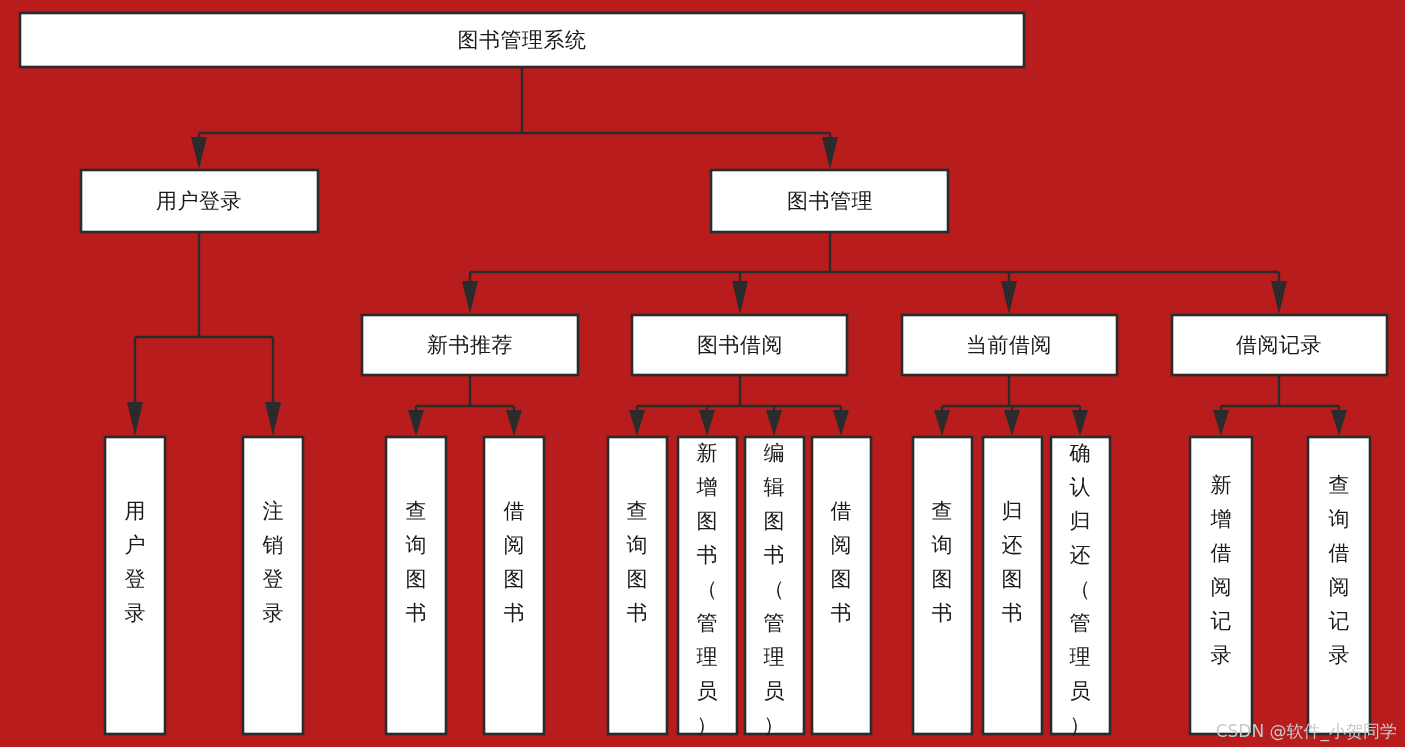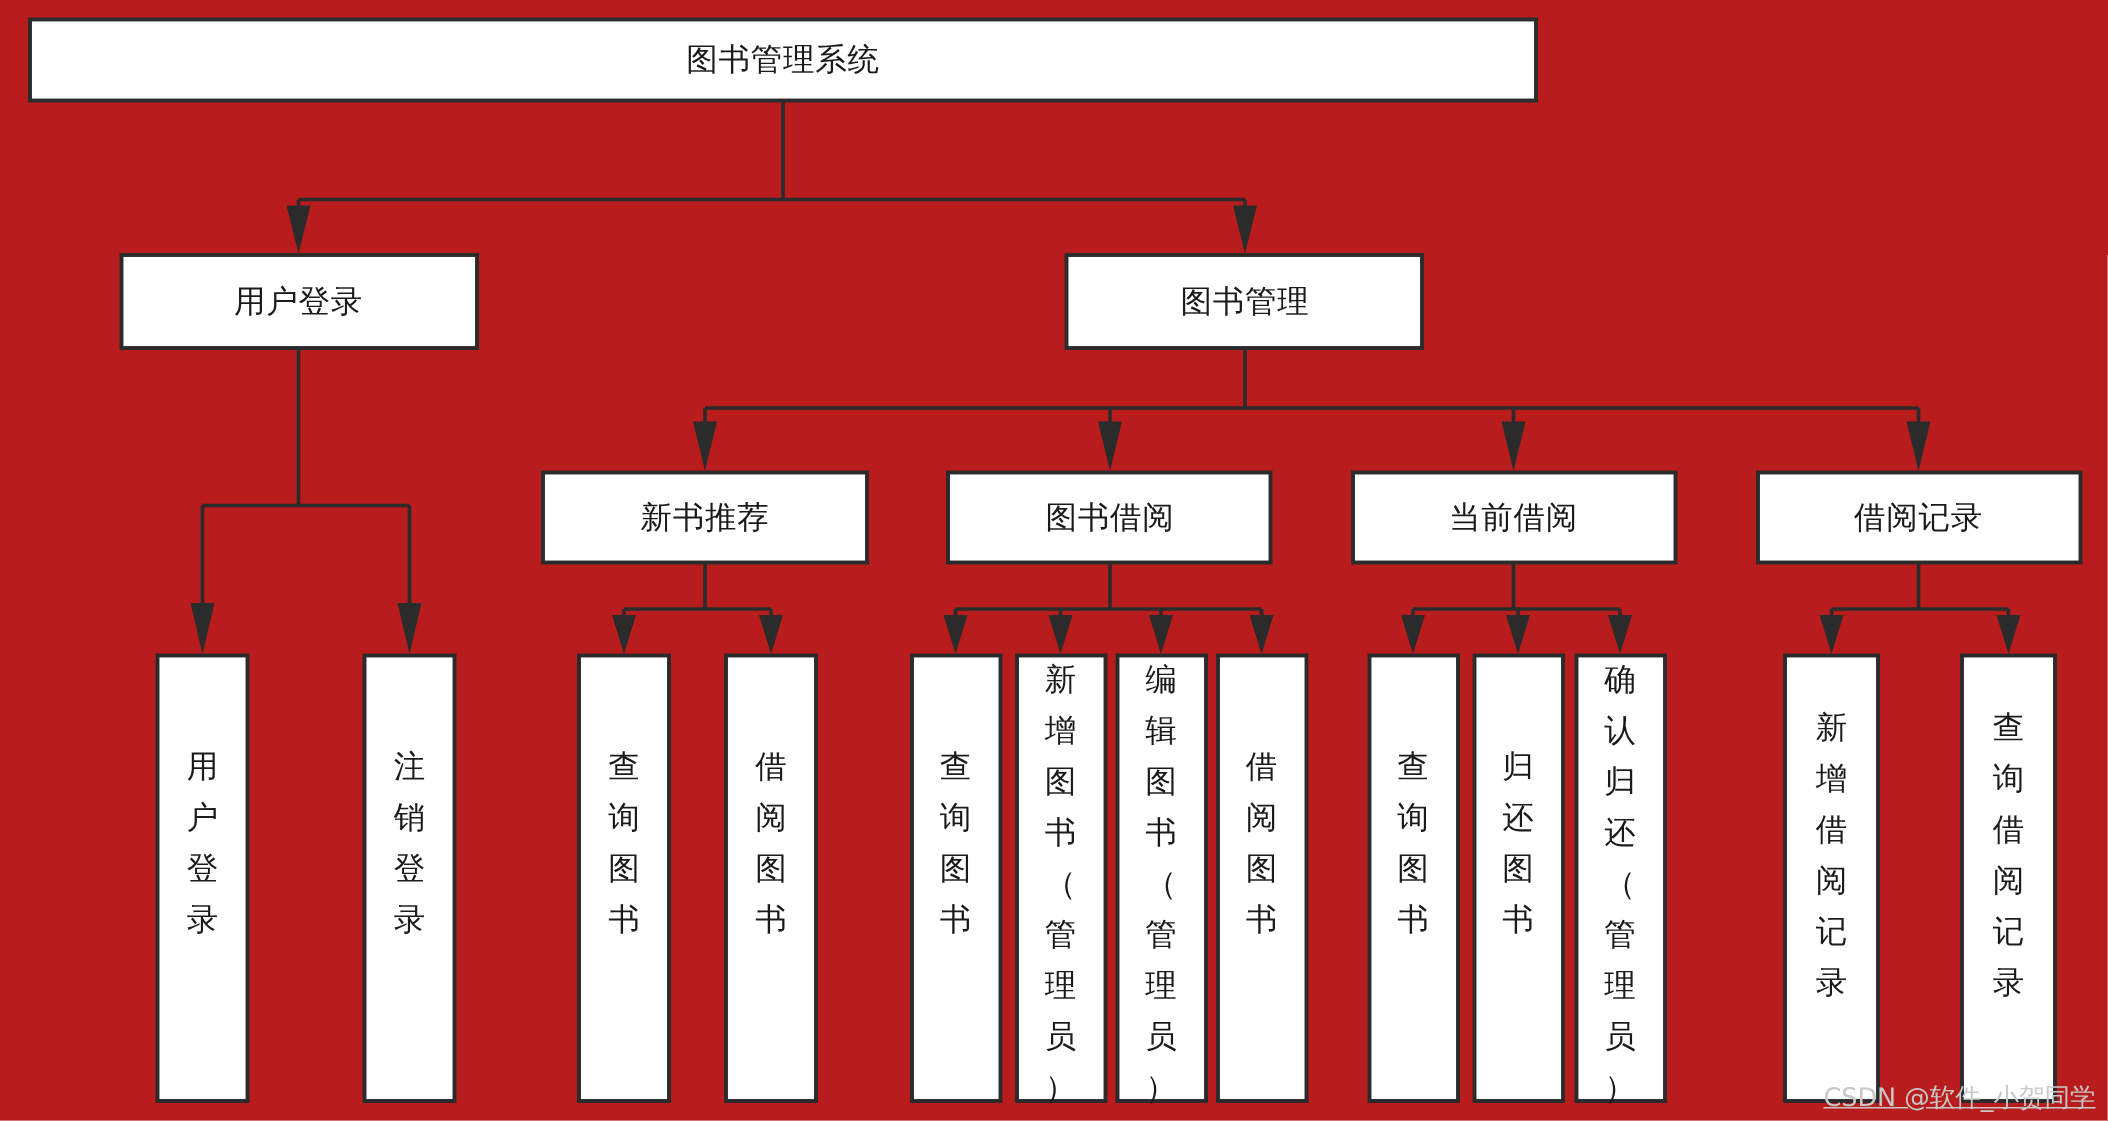--- a/index.html
+++ b/index.html
@@ -60,21 +60,20 @@
   }
   .watermark-text {
     position: absolute;
     right: 8px;
     bottom: 4px;
     font-family: "DejaVu Sans", "Liberation Sans", sans-serif;
     font-size: 17px;
     color: #c8c8c8;
     white-space: nowrap;
     user-select: none;
-    text-decoration: underline;
   }
 </style>
 </head>
 <body>
 
 <div id="diagram-root">
 
   <svg id="tree-svg" viewBox="0 0 1405 747" xmlns="http://www.w3.org/2000/svg">
 
     <g>

